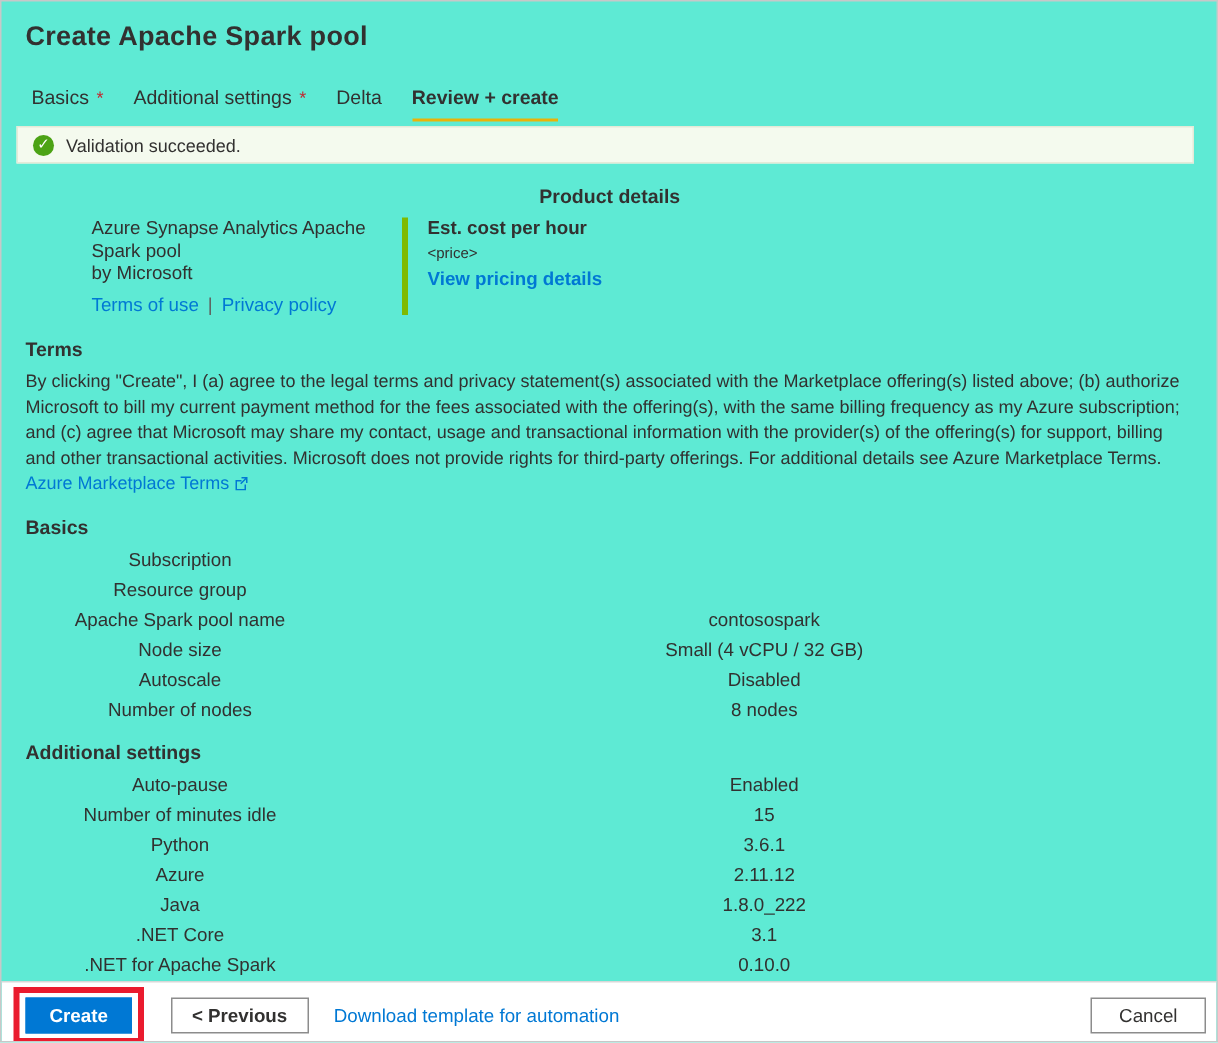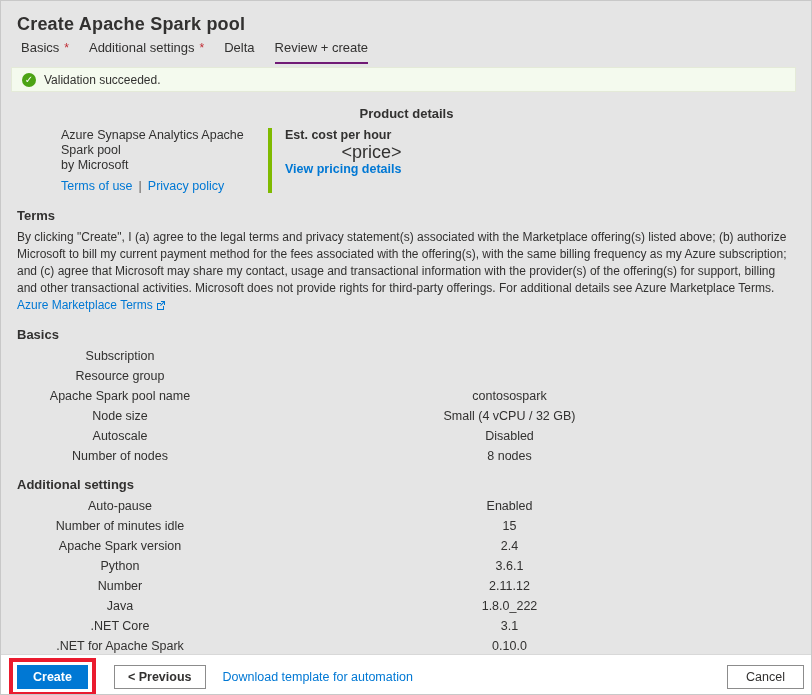--- a/index.html
+++ b/index.html
@@ -6,43 +6,43 @@
   html,body { background:#fff; }
   body {
     font-family:"Liberation Sans","DejaVu Sans",sans-serif;
     color:#323130;
     font-size:12.5px;
   }
   .page {
     position:relative;
     width:812px; height:695px;
     border:1px solid #c8c8c8;
-    background:#e5e5e5;
+    background:#5eead4;
     overflow:hidden;
   }
   
   .page-title {
     padding:13px 16px 0 16px;
     font-size:18px; font-weight:700; color:#323130;
     letter-spacing:.2px;
   }
   
   .tabs {
     display:flex; align-items:flex-end;
-    padding:0 0 0 20px; margin-top:1px;
+    padding:0 0 0 20px; margin-top:18px;
     gap:20px;
   }
   .tab {
     font-size:13px; color:#323130;
     padding:4px 0 7px 0;
     border-bottom:2px solid transparent;
     cursor:pointer; white-space:nowrap;
   }
   .tab .req { color:#c02b33; margin-left:5px; font-size:12px; }
-  .tab.active { font-weight:400; border-bottom:2px solid #701a75; }
+  .tab.active { font-weight:700; border-bottom:2px solid #eab308; }
   
   .banner {
     margin:3px 15px 0 10px;
     height:25px;
     background:#f4faee;
     border:1px solid #e4ead8;
     display:flex; align-items:center;
     padding:0 10px;
   }
   .check-circle {
@@ -61,21 +61,21 @@
   .h-product { margin-top:14px;text-align:center; }
   .product-block { display:flex; margin-top:7px; }
   .product-left { width:207px;margin-left:44px; }
   .product-name { line-height:15px; }
   .product-links { margin-top:6px; }
   a.link { color:#0078d4; text-decoration:none; cursor:pointer; }
   .pipe { color:#605e5c; margin:0 6px; }
   .green-bar { width:4px; background:#7fba00; margin-right:13px; }
   .product-right { line-height:15px; }
   .est-label { font-weight:700; }
-  .price { font-size:18px; margin-top:2px;text-align:right; }
+  .price { font-size:10px; margin-top:2px; }
   .pricing-link { display:inline-block; margin-top:2px;font-weight:bold; }
   .h-terms { margin-top:15px; }
   .terms-body {
     margin-top:6px;
     font-size:12px; line-height:17px; color:#323130;
     width:780px;
   }
   .ext-icon { margin-left:3px; vertical-align:-1px; }
   .h-basics { margin-top:13px; }
   .h-additional { margin-top:11px; }
@@ -202,29 +202,25 @@
     <div class="kv-rows">
       <div class="kv-row">
           <span class="kv-label">Auto-pause</span>
           <span class="kv-value">Enabled</span>
         </div>
       <div class="kv-row">
           <span class="kv-label">Number of minutes idle</span>
           <span class="kv-value">15</span>
         </div>
       <div class="kv-row">
-          <span class="kv-label">Apache Spark version</span>
-          <span class="kv-value">2.4</span>
-        </div>
-      <div class="kv-row">
           <span class="kv-label">Python</span>
           <span class="kv-value">3.6.1</span>
         </div>
       <div class="kv-row">
-          <span class="kv-label">Number</span>
+          <span class="kv-label">Azure</span>
           <span class="kv-value">2.11.12</span>
         </div>
       <div class="kv-row">
           <span class="kv-label">Java</span>
           <span class="kv-value">1.8.0_222</span>
         </div>
       <div class="kv-row">
           <span class="kv-label">.NET Core</span>
           <span class="kv-value">3.1</span>
         </div>

